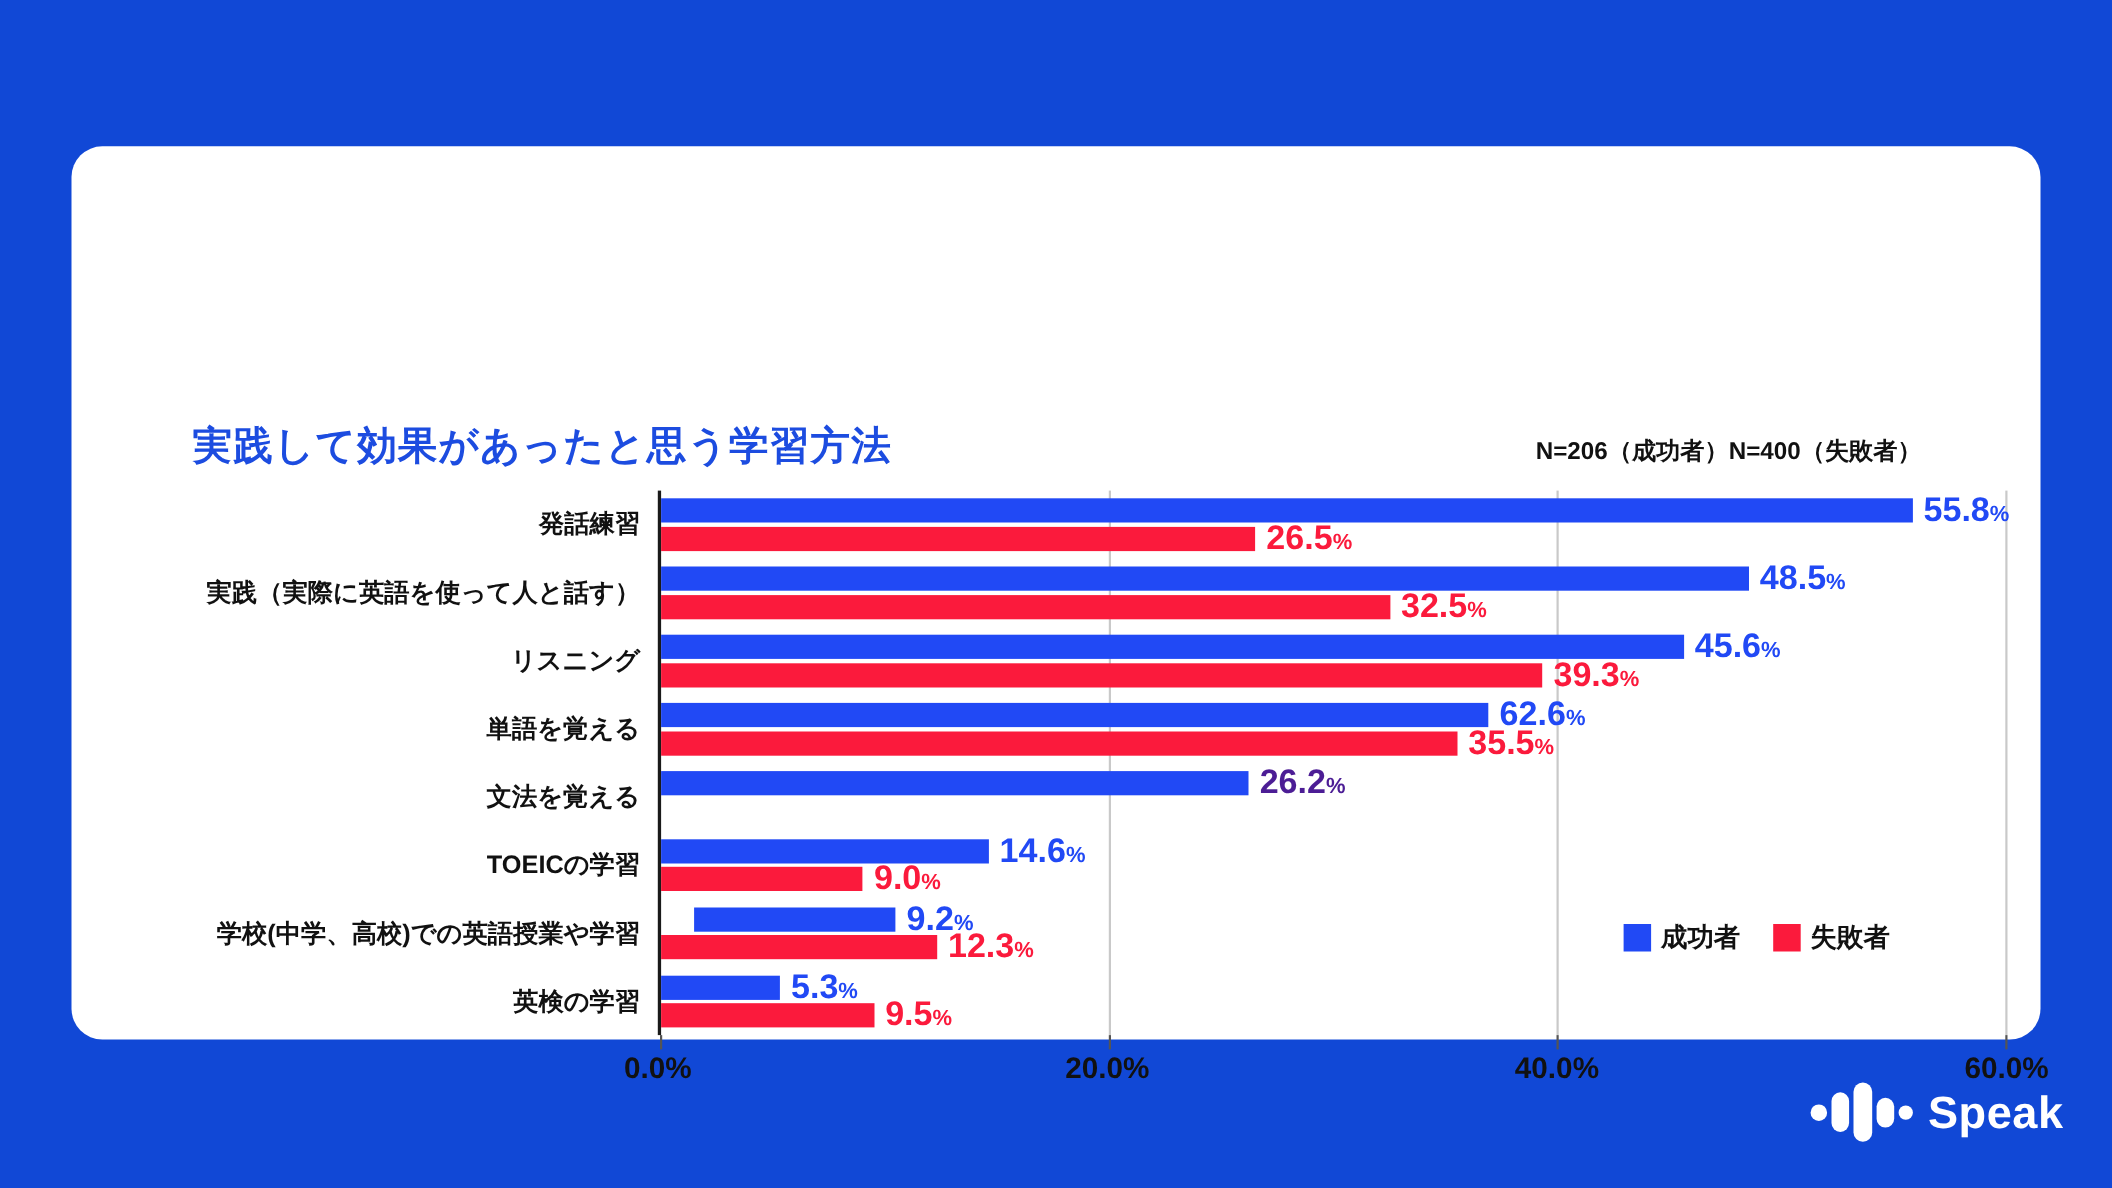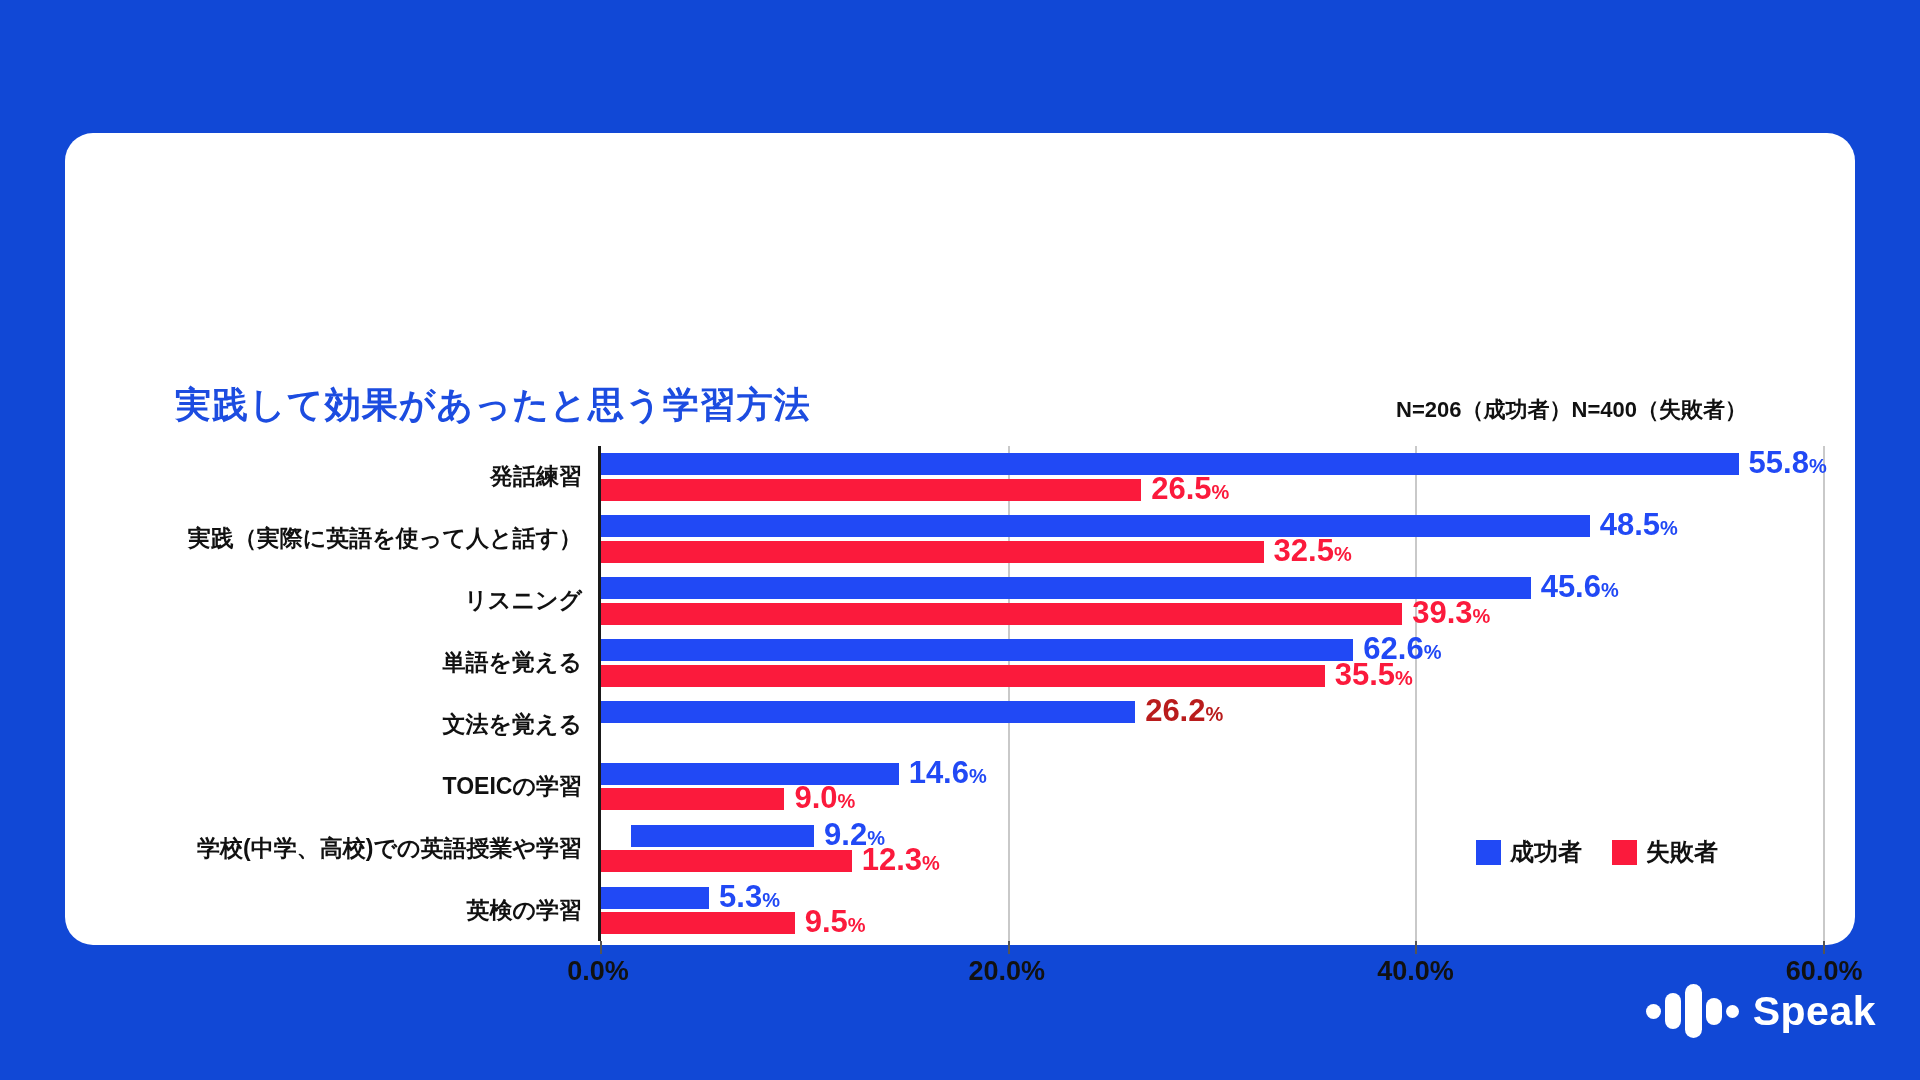--- a/index.html
+++ b/index.html
@@ -94,21 +94,21 @@
         <div class="bar-line" style="top: 193.062px;">
           <div class="bar" style="width: 59.5161%; background: rgb(33, 73, 245);"></div>
           <div class="value-label" style="left: calc(59.5161% + 10px); color: rgb(33, 73, 245);"><span class="num">62.6</span><span class="pct">%</span></div>
         </div>
         <div class="bar-line" style="top: 218.562px;">
           <div class="bar" style="width: 57.2581%; background: rgb(251, 26, 60);"></div>
           <div class="value-label" style="left: calc(57.2581% + 10px); color: rgb(251, 26, 60);"><span class="num">35.5</span><span class="pct">%</span></div>
         </div>
         <div class="bar-line" style="top: 254.938px;">
           <div class="bar" style="width: 42.2581%; background: rgb(33, 73, 245);"></div>
-          <div class="value-label" style="left: calc(42.2581% + 10px); color: #b91c1c;"><span class="num">26.2</span><span class="pct">%</span></div>
+          <div class="value-label" style="left: calc(42.2581% + 10px); color: #4c1d95;"><span class="num">26.2</span><span class="pct">%</span></div>
         </div>
         <div class="bar-line" style="top: 316.812px;">
           <div class="bar" style="width: 23.5484%; background: rgb(33, 73, 245);"></div>
           <div class="value-label" style="left: calc(23.5484% + 10px); color: rgb(33, 73, 245);"><span class="num">14.6</span><span class="pct">%</span></div>
         </div>
         <div class="bar-line" style="top: 342.312px;">
           <div class="bar" style="width: 14.5161%; background: rgb(251, 26, 60);"></div>
           <div class="value-label" style="left: calc(14.5161% + 10px); color: rgb(251, 26, 60);"><span class="num">9.0</span><span class="pct">%</span></div>
         </div>
         <div class="bar-line" style="top: 378.688px; margin-left: 30px;">

